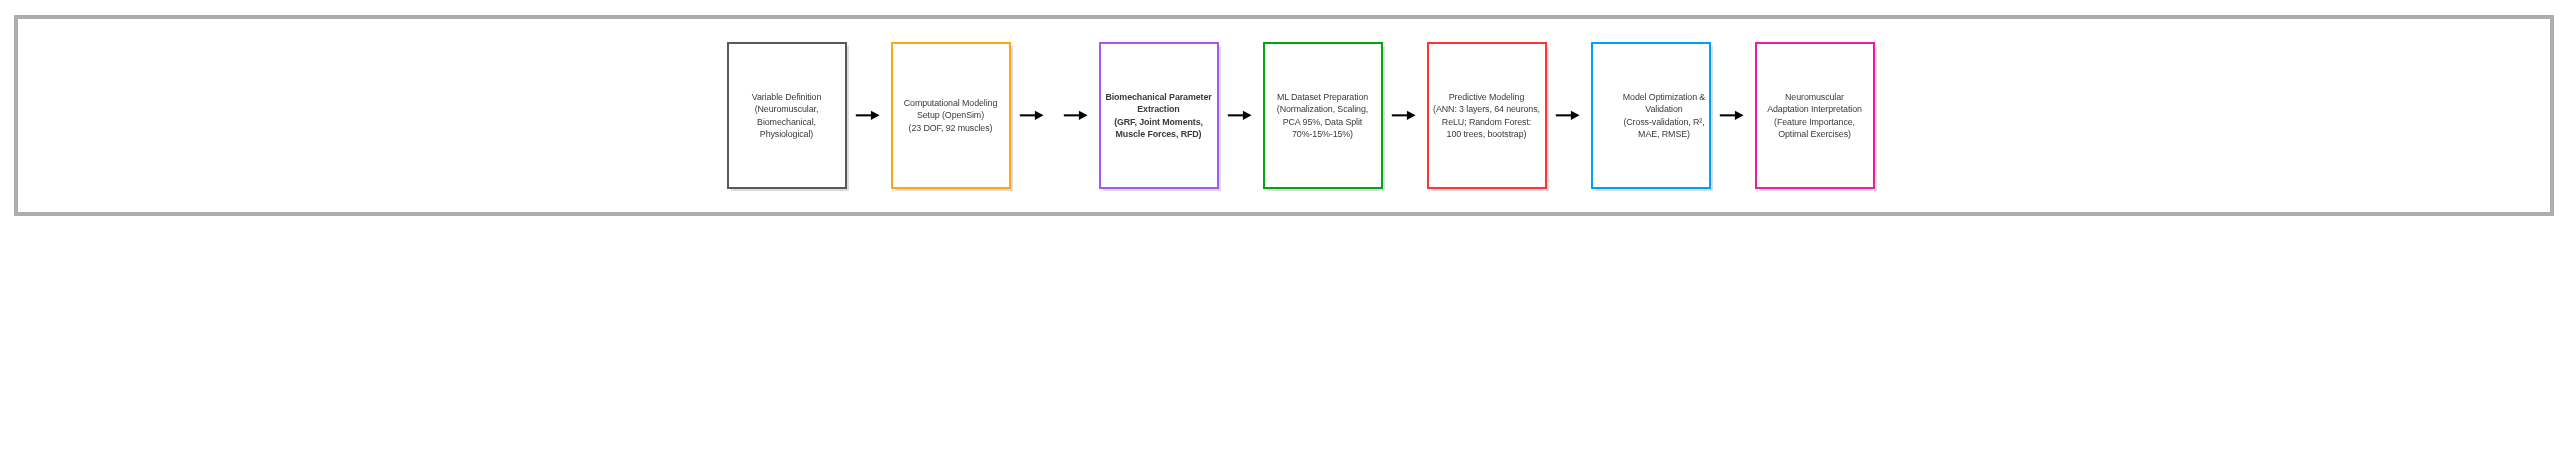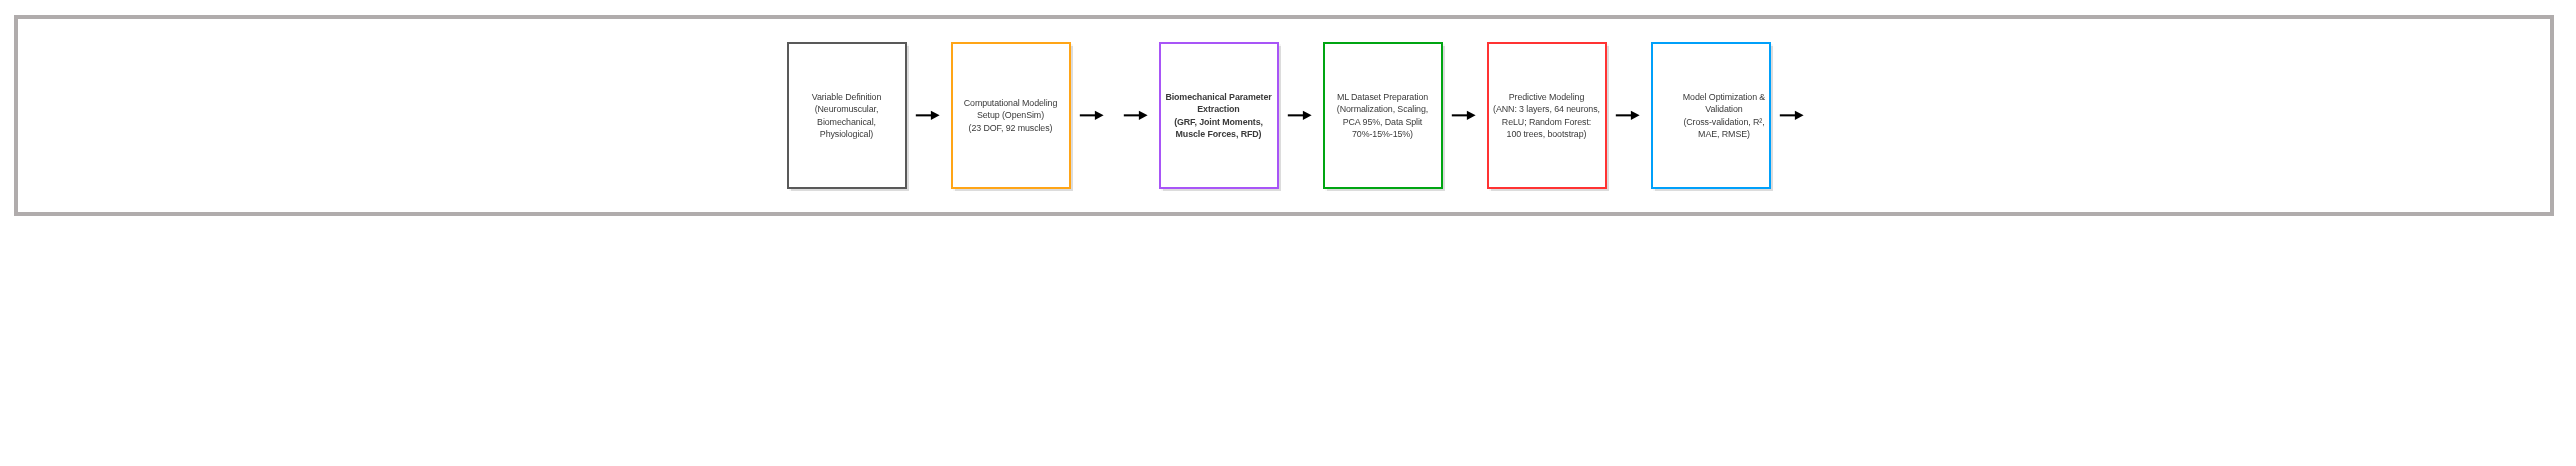--- a/index.html
+++ b/index.html
@@ -146,15 +146,21 @@
 Validation
 (Cross-validation, R²,
 MAE, RMSE)</div>
       </div>
       <div class="arrow-link">
         <svg width="27" height="12.7" viewBox="0 0 34 16" aria-hidden="true">
           <path d="M1 8 H22" stroke="#000000" stroke-width="2.6" fill="none"></path>
           <path d="M20 2.2 L31 8 L20 13.8 Z" fill="#000000"></path>
         </svg>
       </div>
+      <div class="stage-box" style="border: 2.1px solid rgb(238, 28, 158);">
+        <div class="stage-label">Neuromuscular
+Adaptation Interpretation
+(Feature Importance,
+Optimal Exercises)</div>
+      </div>
     </div>
 </div>
 
 
 </body></html>

